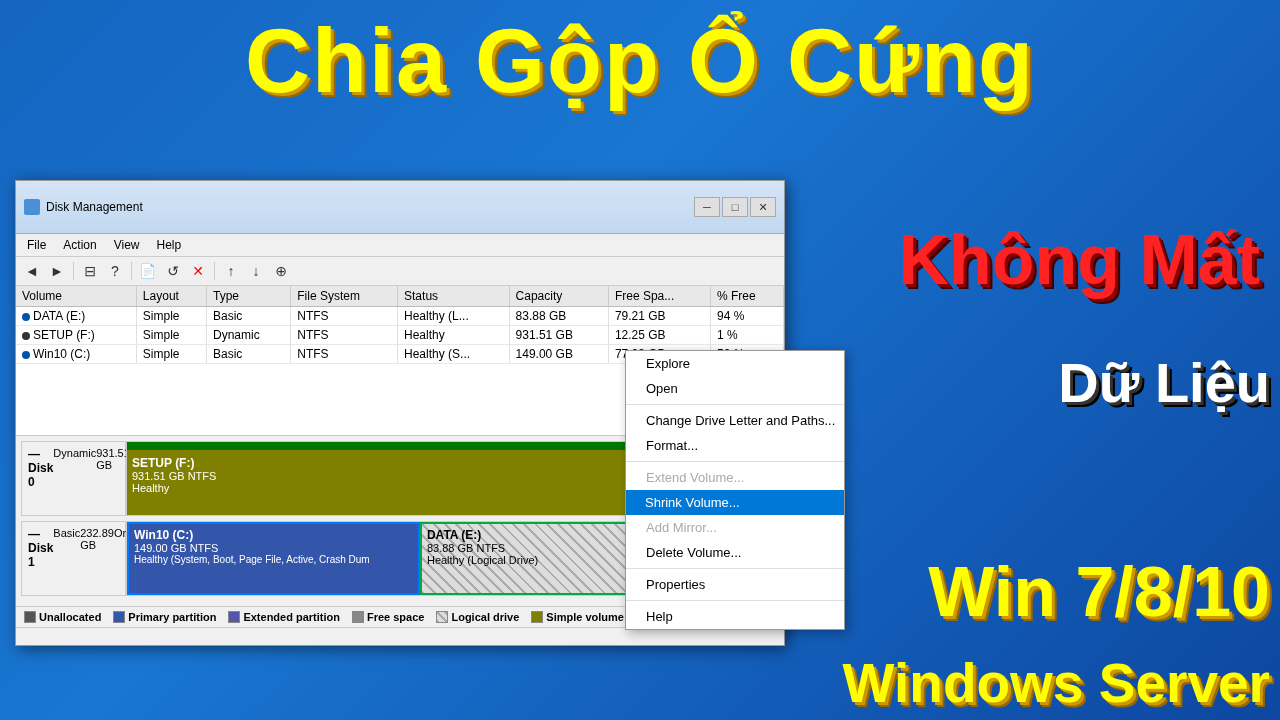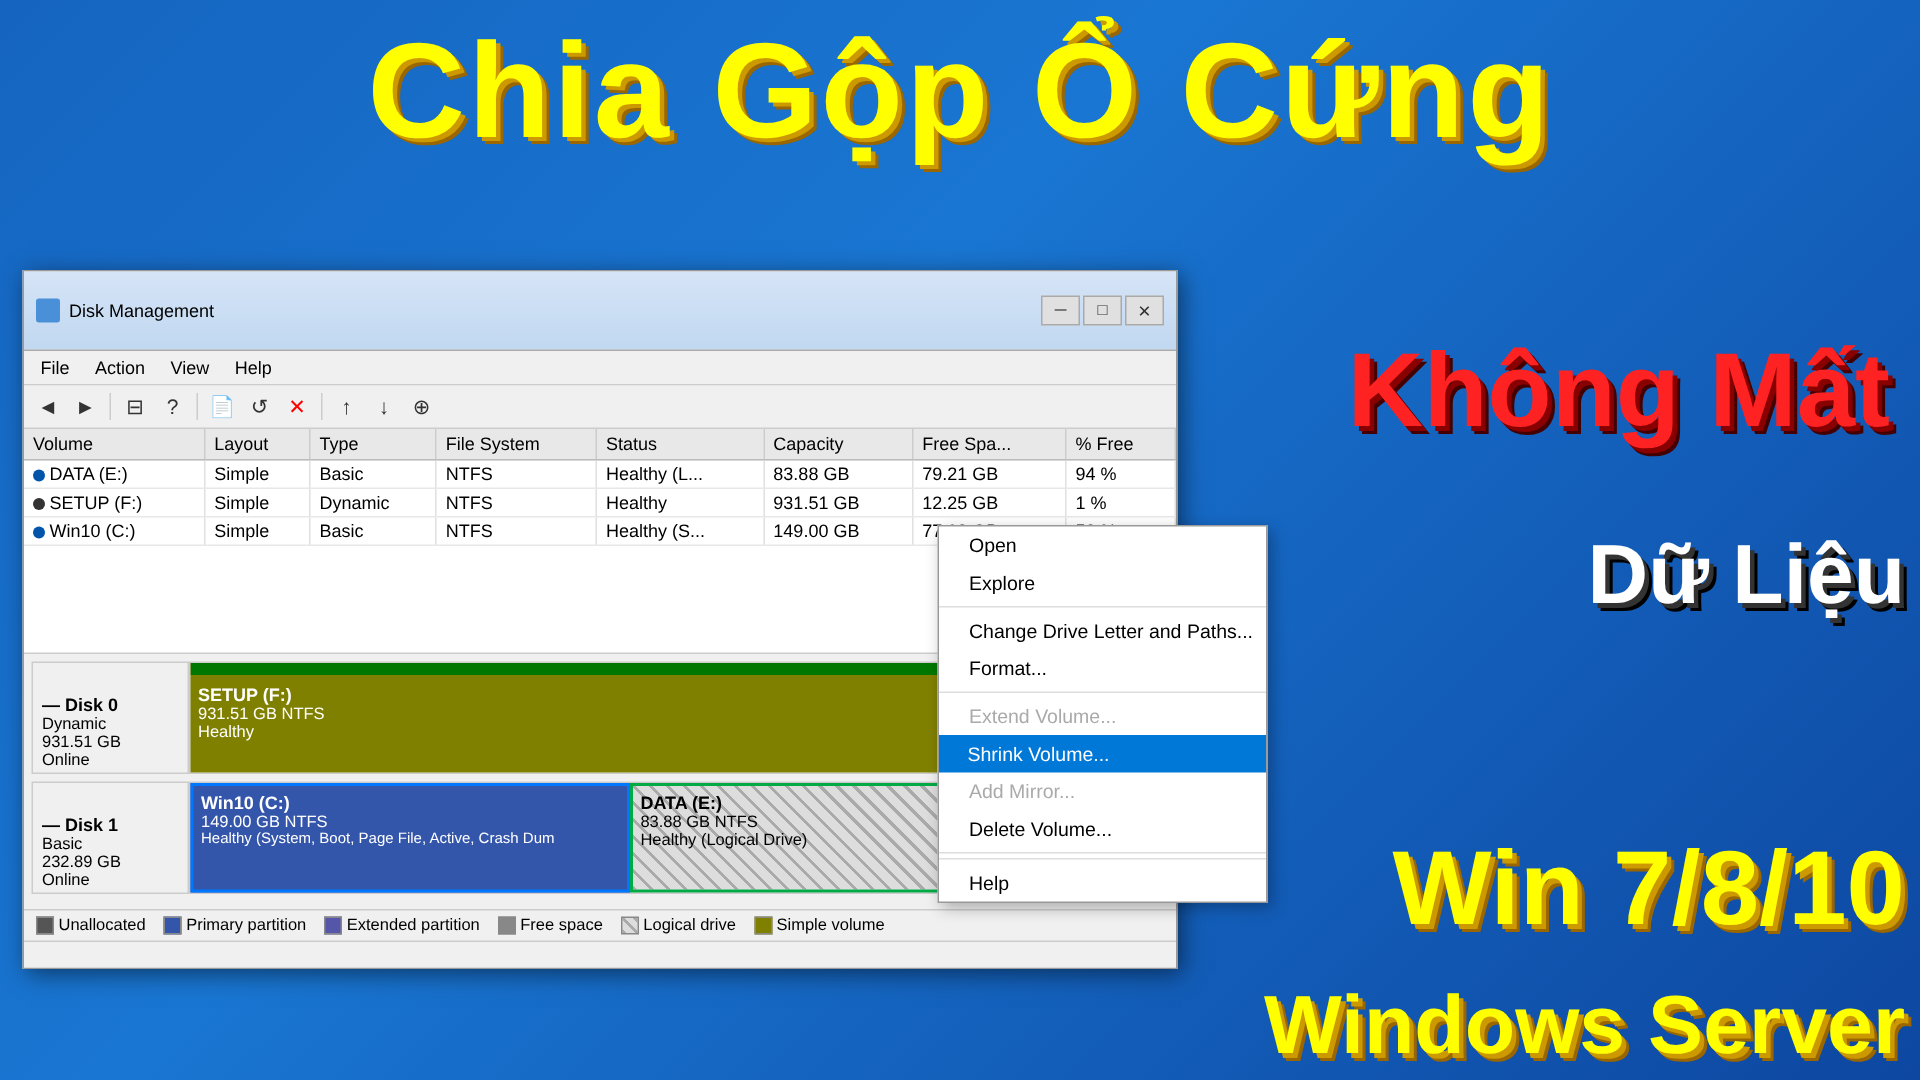--- a/index.html
+++ b/index.html
@@ -219,24 +219,24 @@
       display: flex;
       align-items: stretch;
       margin-bottom: 5px;
       height: 75px;
     }
     .disk-label {
       width: 105px;
       min-width: 105px;
       background: #f0f0f0;
       border: 1px solid #ccc;
-      padding: 21px 6px;
+      padding: 5px 6px;
       font-size: 11px;
       display: flex;
-      flex-direction: column;
+      flex-direction: row;
       justify-content: flex-start;
     }
     .disk-label-name { font-weight: 700; font-size: 12px; }
     .disk-label-type { font-size: 11px; }
     .disk-label-size { font-size: 11px; }
     .disk-label-status { font-size: 11px; }
 
     .disk-partitions {
       flex: 1;
       display: flex;
@@ -307,20 +307,21 @@
       padding: 4px 8px;
       display: flex;
       align-items: center;
       gap: 12px;
       font-size: 11px;
       flex-wrap: wrap;
     }
     .legend-item {
       display: flex;
       gap: 3px;
+      font-weight: bold;
     }
     .legend-box {
       width: 12px;
       height: 12px;
       border: 1px solid #888;
     }
     .lb-unalloc { background: #555; }
     .lb-primary { background: #3355aa; }
     .lb-extended { background: #5555aa; }
     .lb-free { background: #888; }
@@ -533,26 +534,27 @@
     <div class="legend-item">
       <div class="legend-box lb-simple"></div>
       <span>Simple volume</span>
     </div>
   </div>
 
   <div class="statusbar"></div>
 </div>
 
 <div class="context-menu" id="context-menu">
-<div class="ctx-item">Open</div>
-    <div class="ctx-item">Explore</div>
+<div class="ctx-item">Explore</div>
+    <div class="ctx-item">Open</div>
     <div class="ctx-separator"></div>
     <div class="ctx-item">Change Drive Letter and Paths...</div>
     <div class="ctx-item">Format...</div>
     <div class="ctx-separator"></div>
     <div class="ctx-item disabled">Extend Volume...</div>
     <div class="ctx-item active">Shrink Volume...</div>
     <div class="ctx-item disabled">Add Mirror...</div>
     <div class="ctx-item">Delete Volume...</div>
     <div class="ctx-separator"></div>
+    <div class="ctx-item">Properties</div>
     <div class="ctx-separator"></div>
     <div class="ctx-item">Help</div>
   </div>
 
 </body></html>

